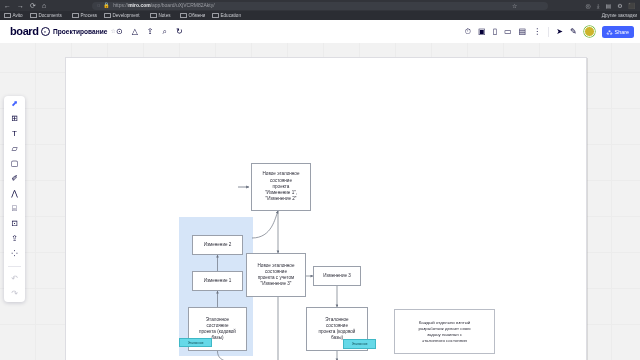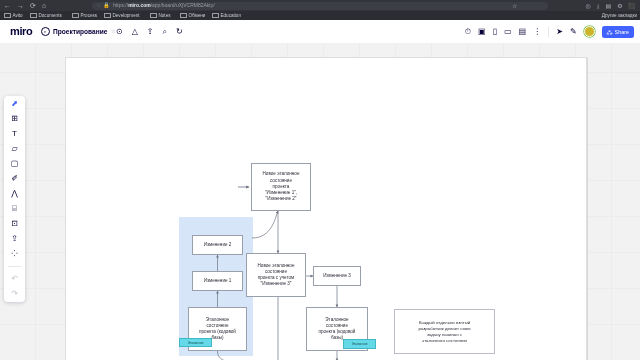--- a/index.html
+++ b/index.html
@@ -166,21 +166,21 @@
           <span>Education</span>
         </div>
       <div class="bm-right">
           <span class="folder"></span>
           <span>Другие закладки</span>
         </div>
     </div>
   </div>
 
   <div class="mirobar">
-    <div class="logo">miro</div>
+    <div class="logo">board</div>
     <div class="board-chip">
       <span class="bicon">◐</span>
       <span class="board-title">Проектирование</span>
       <span class="board-star">☆</span>
     </div>
     <div class="tb-left">
       <i>⊙</i>
       <i>△</i>
       <i>⇪</i>
       <i>⌕</i>

